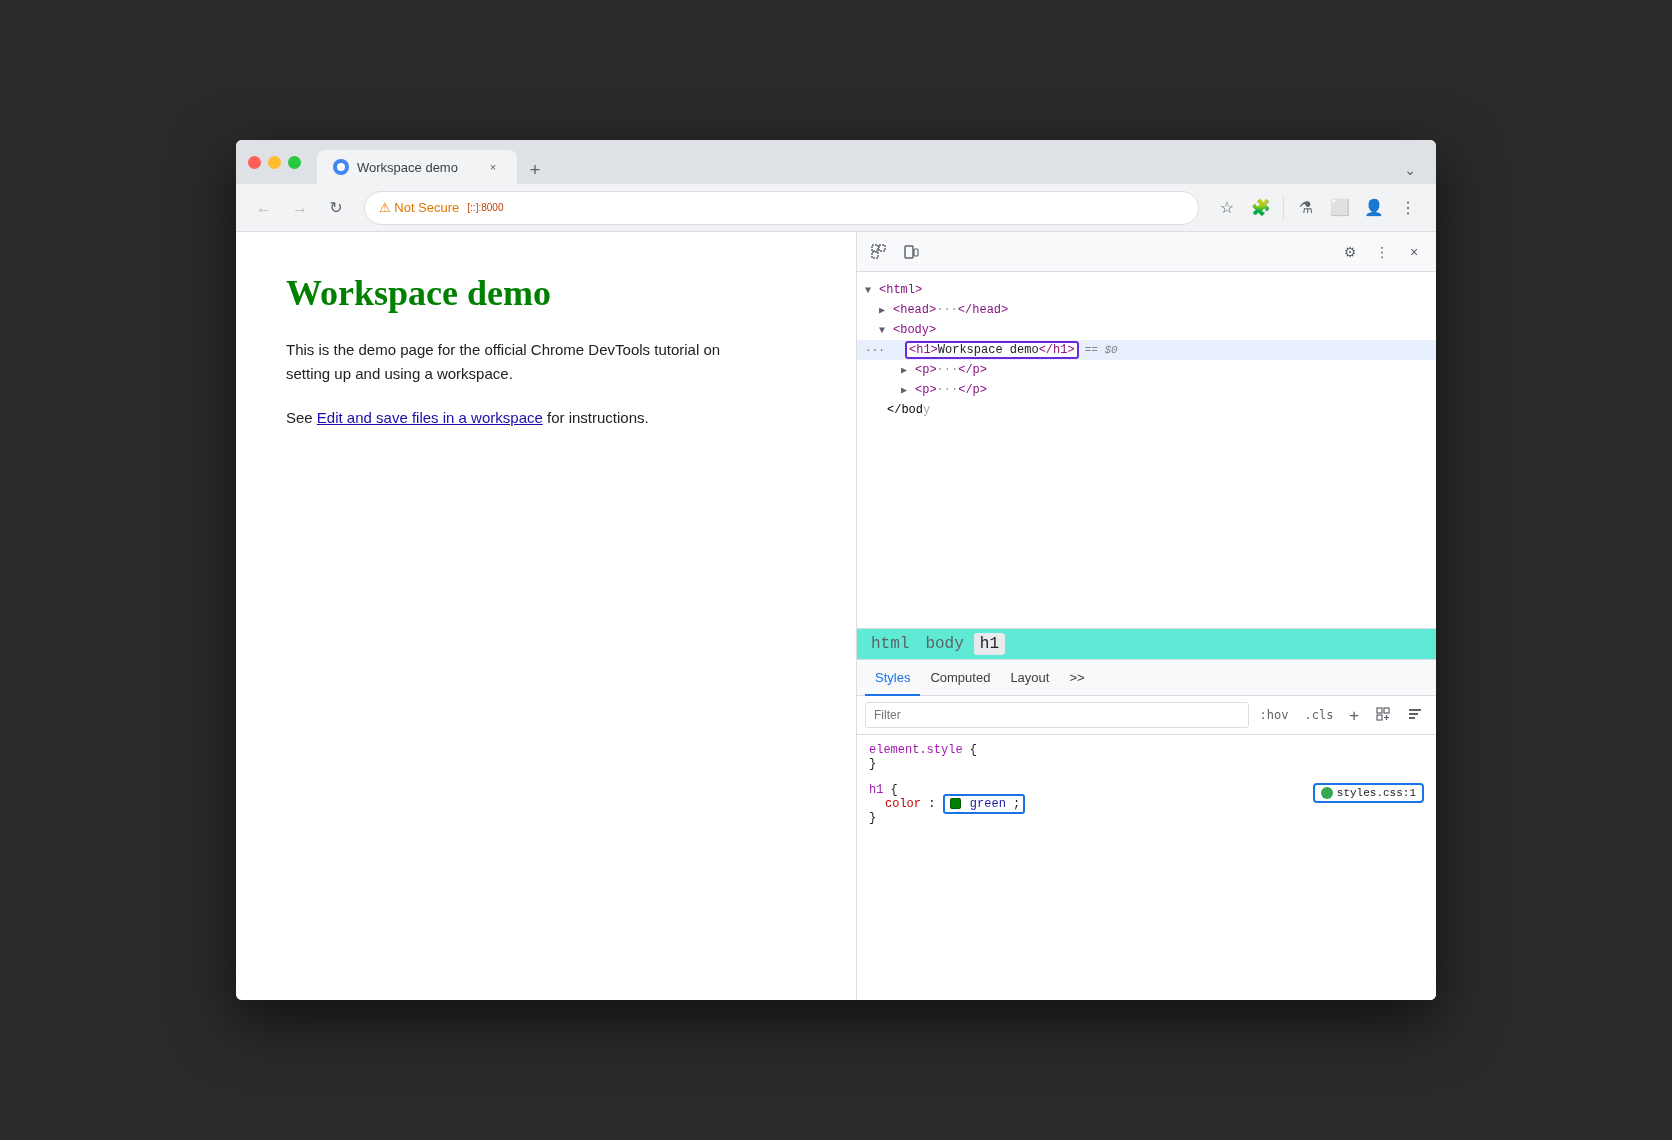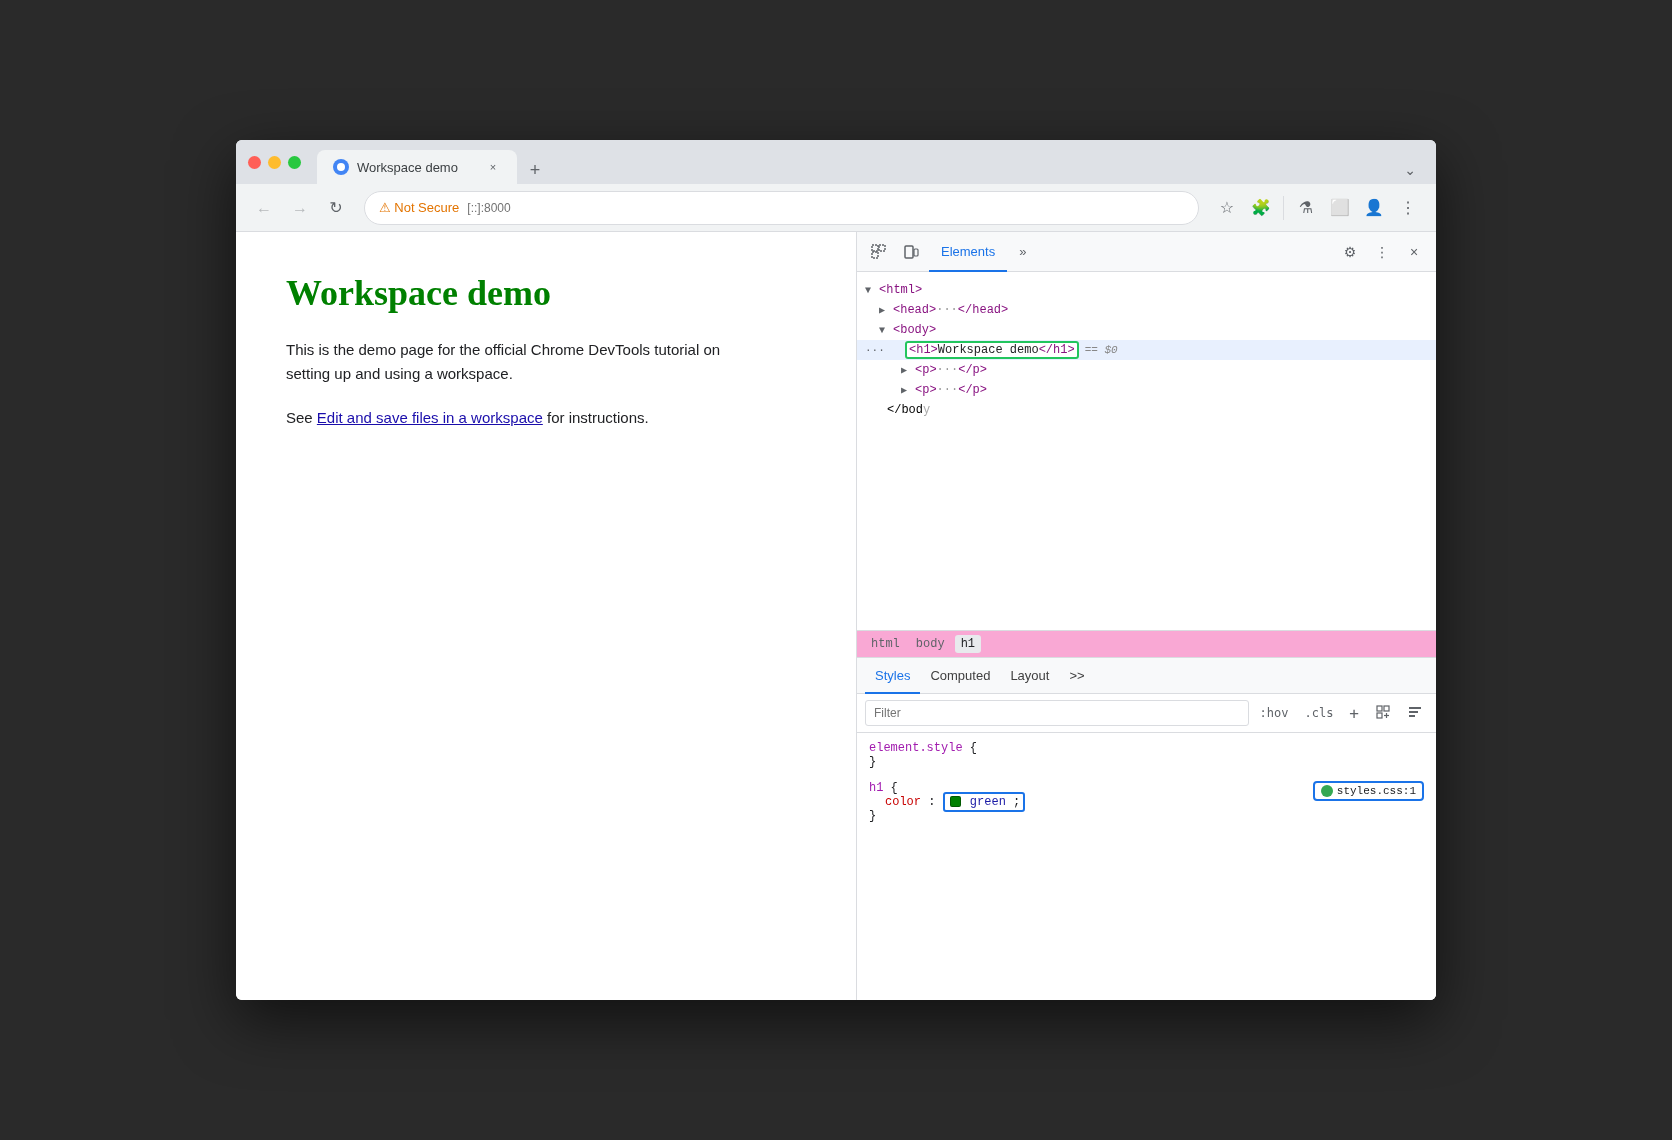--- a/index.html
+++ b/index.html
@@ -176,22 +176,22 @@
 
     .address-warning {
       color: #e37400;
       font-size: 13px;
       display: flex;
       align-items: center;
       gap: 4px;
     }
 
     .address-text {
-      color: #737373;
-      font-size: 12px;
+      color: #c2410c;
+      font-size: 10px;
     }
 
     .nav-actions {
       display: flex;
       align-items: center;
       gap: 2px;
     }
 
     
     .main-content {
@@ -330,43 +330,43 @@
     .dom-dots {
       display: inline-block;
       width: 24px;
       color: #5f6368;
       font-size: 11px;
     }
 
     
     .dom-highlight-box {
       display: inline;
-      border: 2px solid #22c55e;
+      border: 2px solid #6d28d9;
       border-radius: 3px;
       padding: 0 2px;
       background: white;
     }
 
     .dom-eq-s0 {
       color: #888;
       font-style: italic;
       margin-left: 6px;
       font-size: 11px;
     }
 
     
     .devtools-breadcrumb {
       display: flex;
       align-items: center;
       padding: 4px 8px;
-      background: #f9a8d4;
+      background: #5eead4;
       border-top: 1px solid #dadce0;
       border-bottom: 1px solid #dadce0;
       gap: 0;
-      font-size: 12px;
+      font-size: 16px;
       font-family: 'Courier New', Courier, monospace;
     }
 
     .breadcrumb-item {
       padding: 2px 6px;
       border-radius: 3px;
       cursor: pointer;
       color: #5f6368;
     }
     .breadcrumb-item.active {
@@ -559,24 +559,20 @@
             <rect x="1" y="1" width="6" height="6" stroke="#5f6368" stroke-width="1.5" stroke-dasharray="2 1"></rect>
             <rect x="8" y="1" width="6" height="6" stroke="#5f6368" stroke-width="1.5" stroke-dasharray="2 1"></rect>
             <rect x="1" y="8" width="6" height="6" stroke="#5f6368" stroke-width="1.5" stroke-dasharray="2 1"></rect>
           </svg>
         </div>
         <div class="devtools-tool-btn">
           <svg width="16" height="16" viewBox="0 0 16 16" fill="none">
             <rect x="2" y="2" width="8" height="12" rx="1" stroke="#5f6368" stroke-width="1.5"></rect>
             <rect x="11" y="5" width="4" height="7" rx="1" stroke="#5f6368" stroke-width="1.2"></rect>
           </svg>
-        </div>
-        <div class="devtools-tabs">
-          <div class="devtools-tab active">Elements</div>
-          <div class="devtools-tab">»</div>
         </div>
         <div class="devtools-right-actions">
           <div class="devtools-tool-btn">⚙</div>
           <div class="devtools-tool-btn">⋮</div>
           <div class="devtools-tool-btn">×</div>
         </div>
       </div>
 
       <div class="dom-tree">
         <div class="dom-line">

